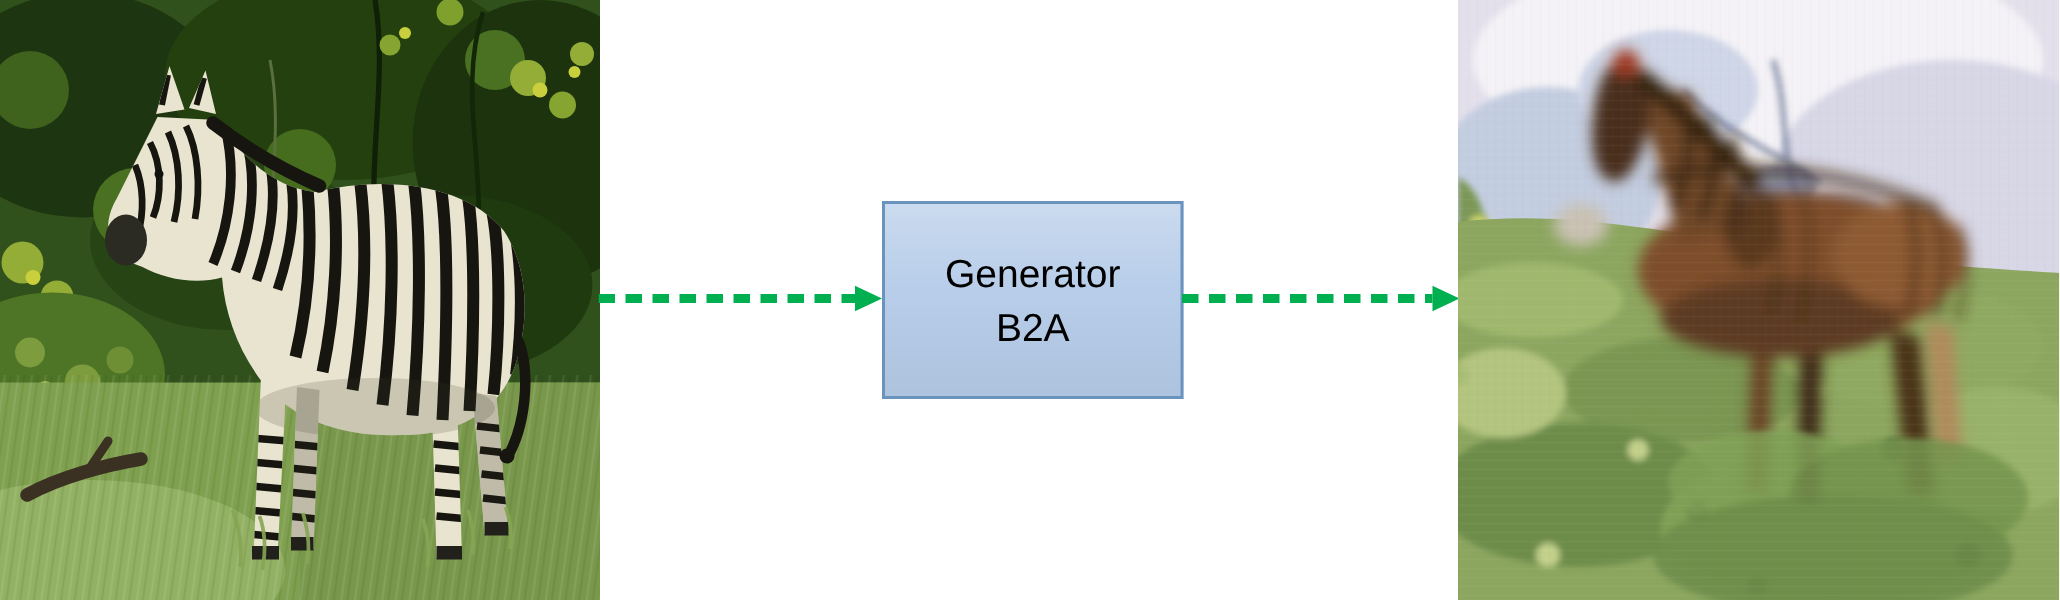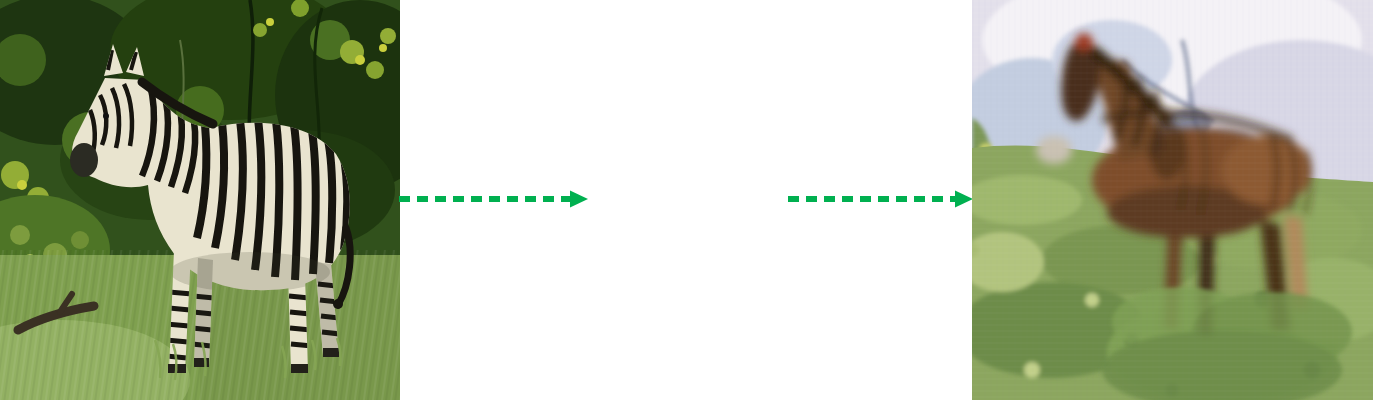--- a/index.html
+++ b/index.html
@@ -182,20 +182,24 @@
     </svg>
   </div>
 
   <div class="arrow" id="arrow-left">
     <svg width="190" height="20" viewBox="0 0 190 20">
       <line class="dash" x1="0" y1="10" x2="171" y2="10" stroke-dasharray="11 7"></line>
       <polygon class="ahead" points="171,1.5 189,10 171,18.5"></polygon>
     </svg>
   </div>
 
+  <div class="gen-box">
+    <span>Generator</span>
+    <span>B2A</span>
+  </div>
 
   <div class="arrow" id="arrow-right">
     <svg width="186" height="20" viewBox="0 0 186 20">
       <line class="dash" x1="0" y1="10" x2="167" y2="10" stroke-dasharray="11 7"></line>
       <polygon class="ahead" points="167,1.5 185,10 167,18.5"></polygon>
     </svg>
   </div>
 
   <div class="photo" id="output-photo" aria-label="generated-horse-image-domain-A">
     <svg width="401" height="400" viewBox="0 0 401 400">

